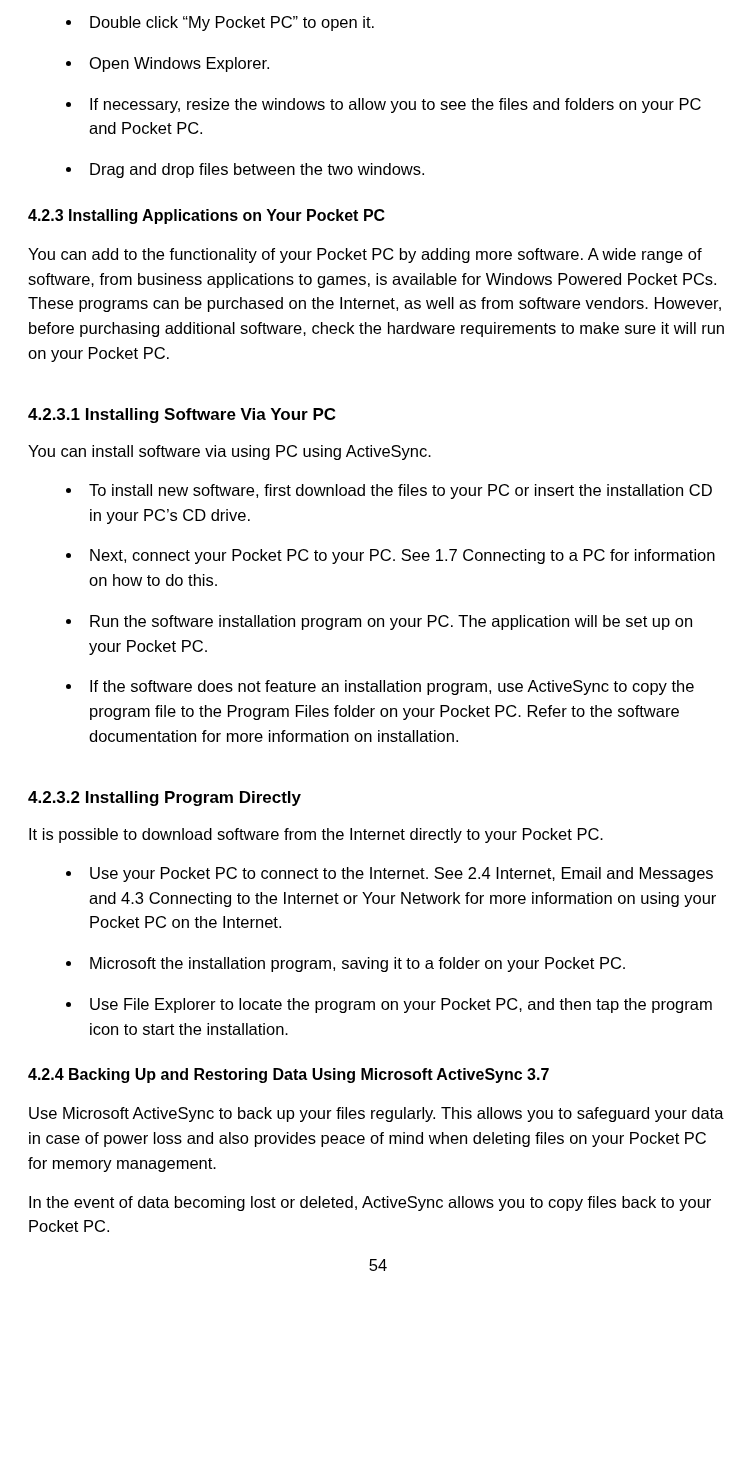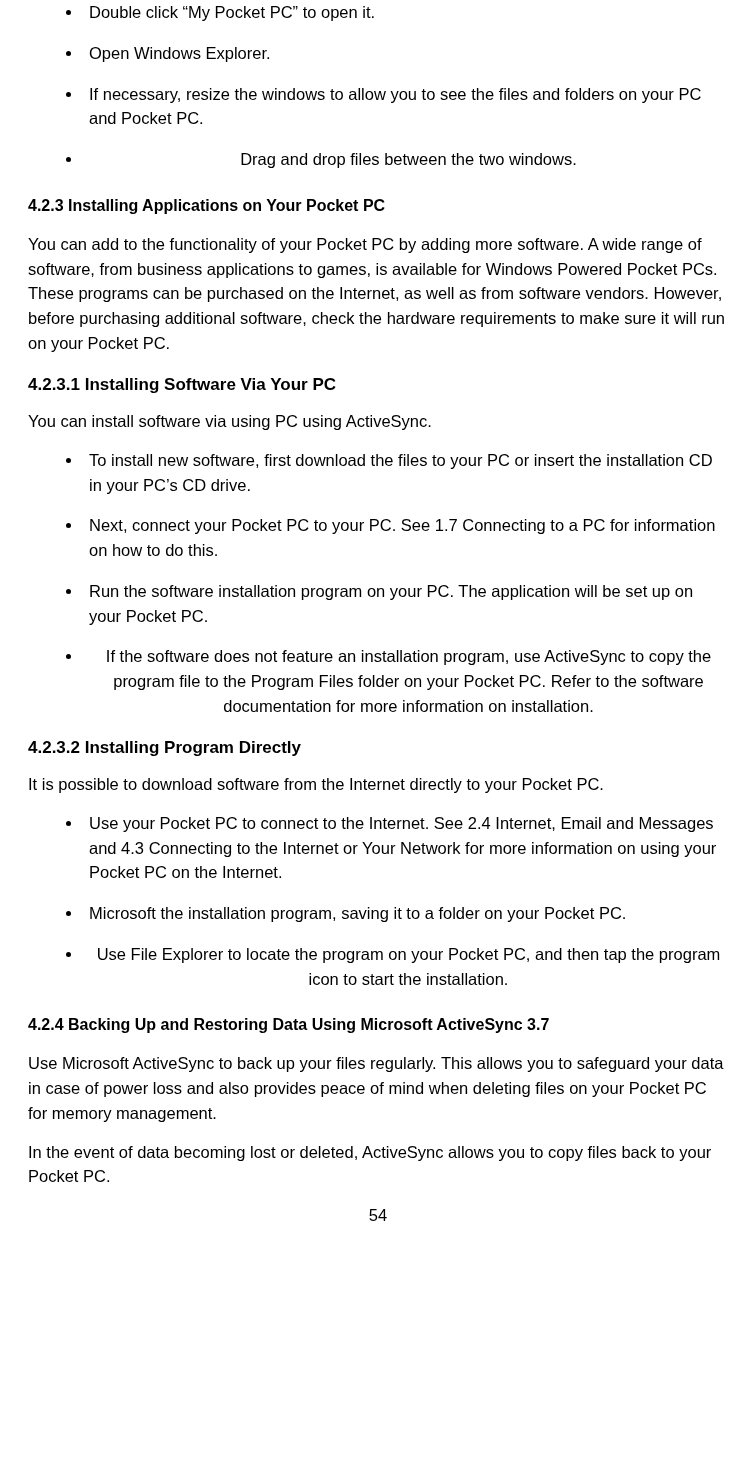--- a/index.html
+++ b/index.html
@@ -13,31 +13,32 @@
     width: 700px;
   }
   ul {
     list-style: disc;
     margin: 0 0 14px 0;
     padding-left: 55px;
   }
   li {
     padding-left: 6px;
     margin-bottom: 16px;
+    margin-top: 10px;
   }
-  li:last-child { margin-bottom: 10px; text-align: center; }
+  li:last-child { margin-bottom: 10px; }
   h2 {
     font-size: 16px;
     font-weight: bold;
     margin: 22px 0 14px 0;
   }
   h3 {
     font-size: 17px;
     font-weight: bold;
-    margin: 16px 0 12px 0;
+    margin: 36px 0 12px 0;
   }
   p {
     margin: 0 0 14px 0;
   }
   .page-num {
     text-align: center;
     font-size: 16.5px;
   }
 </style>
 </head>

